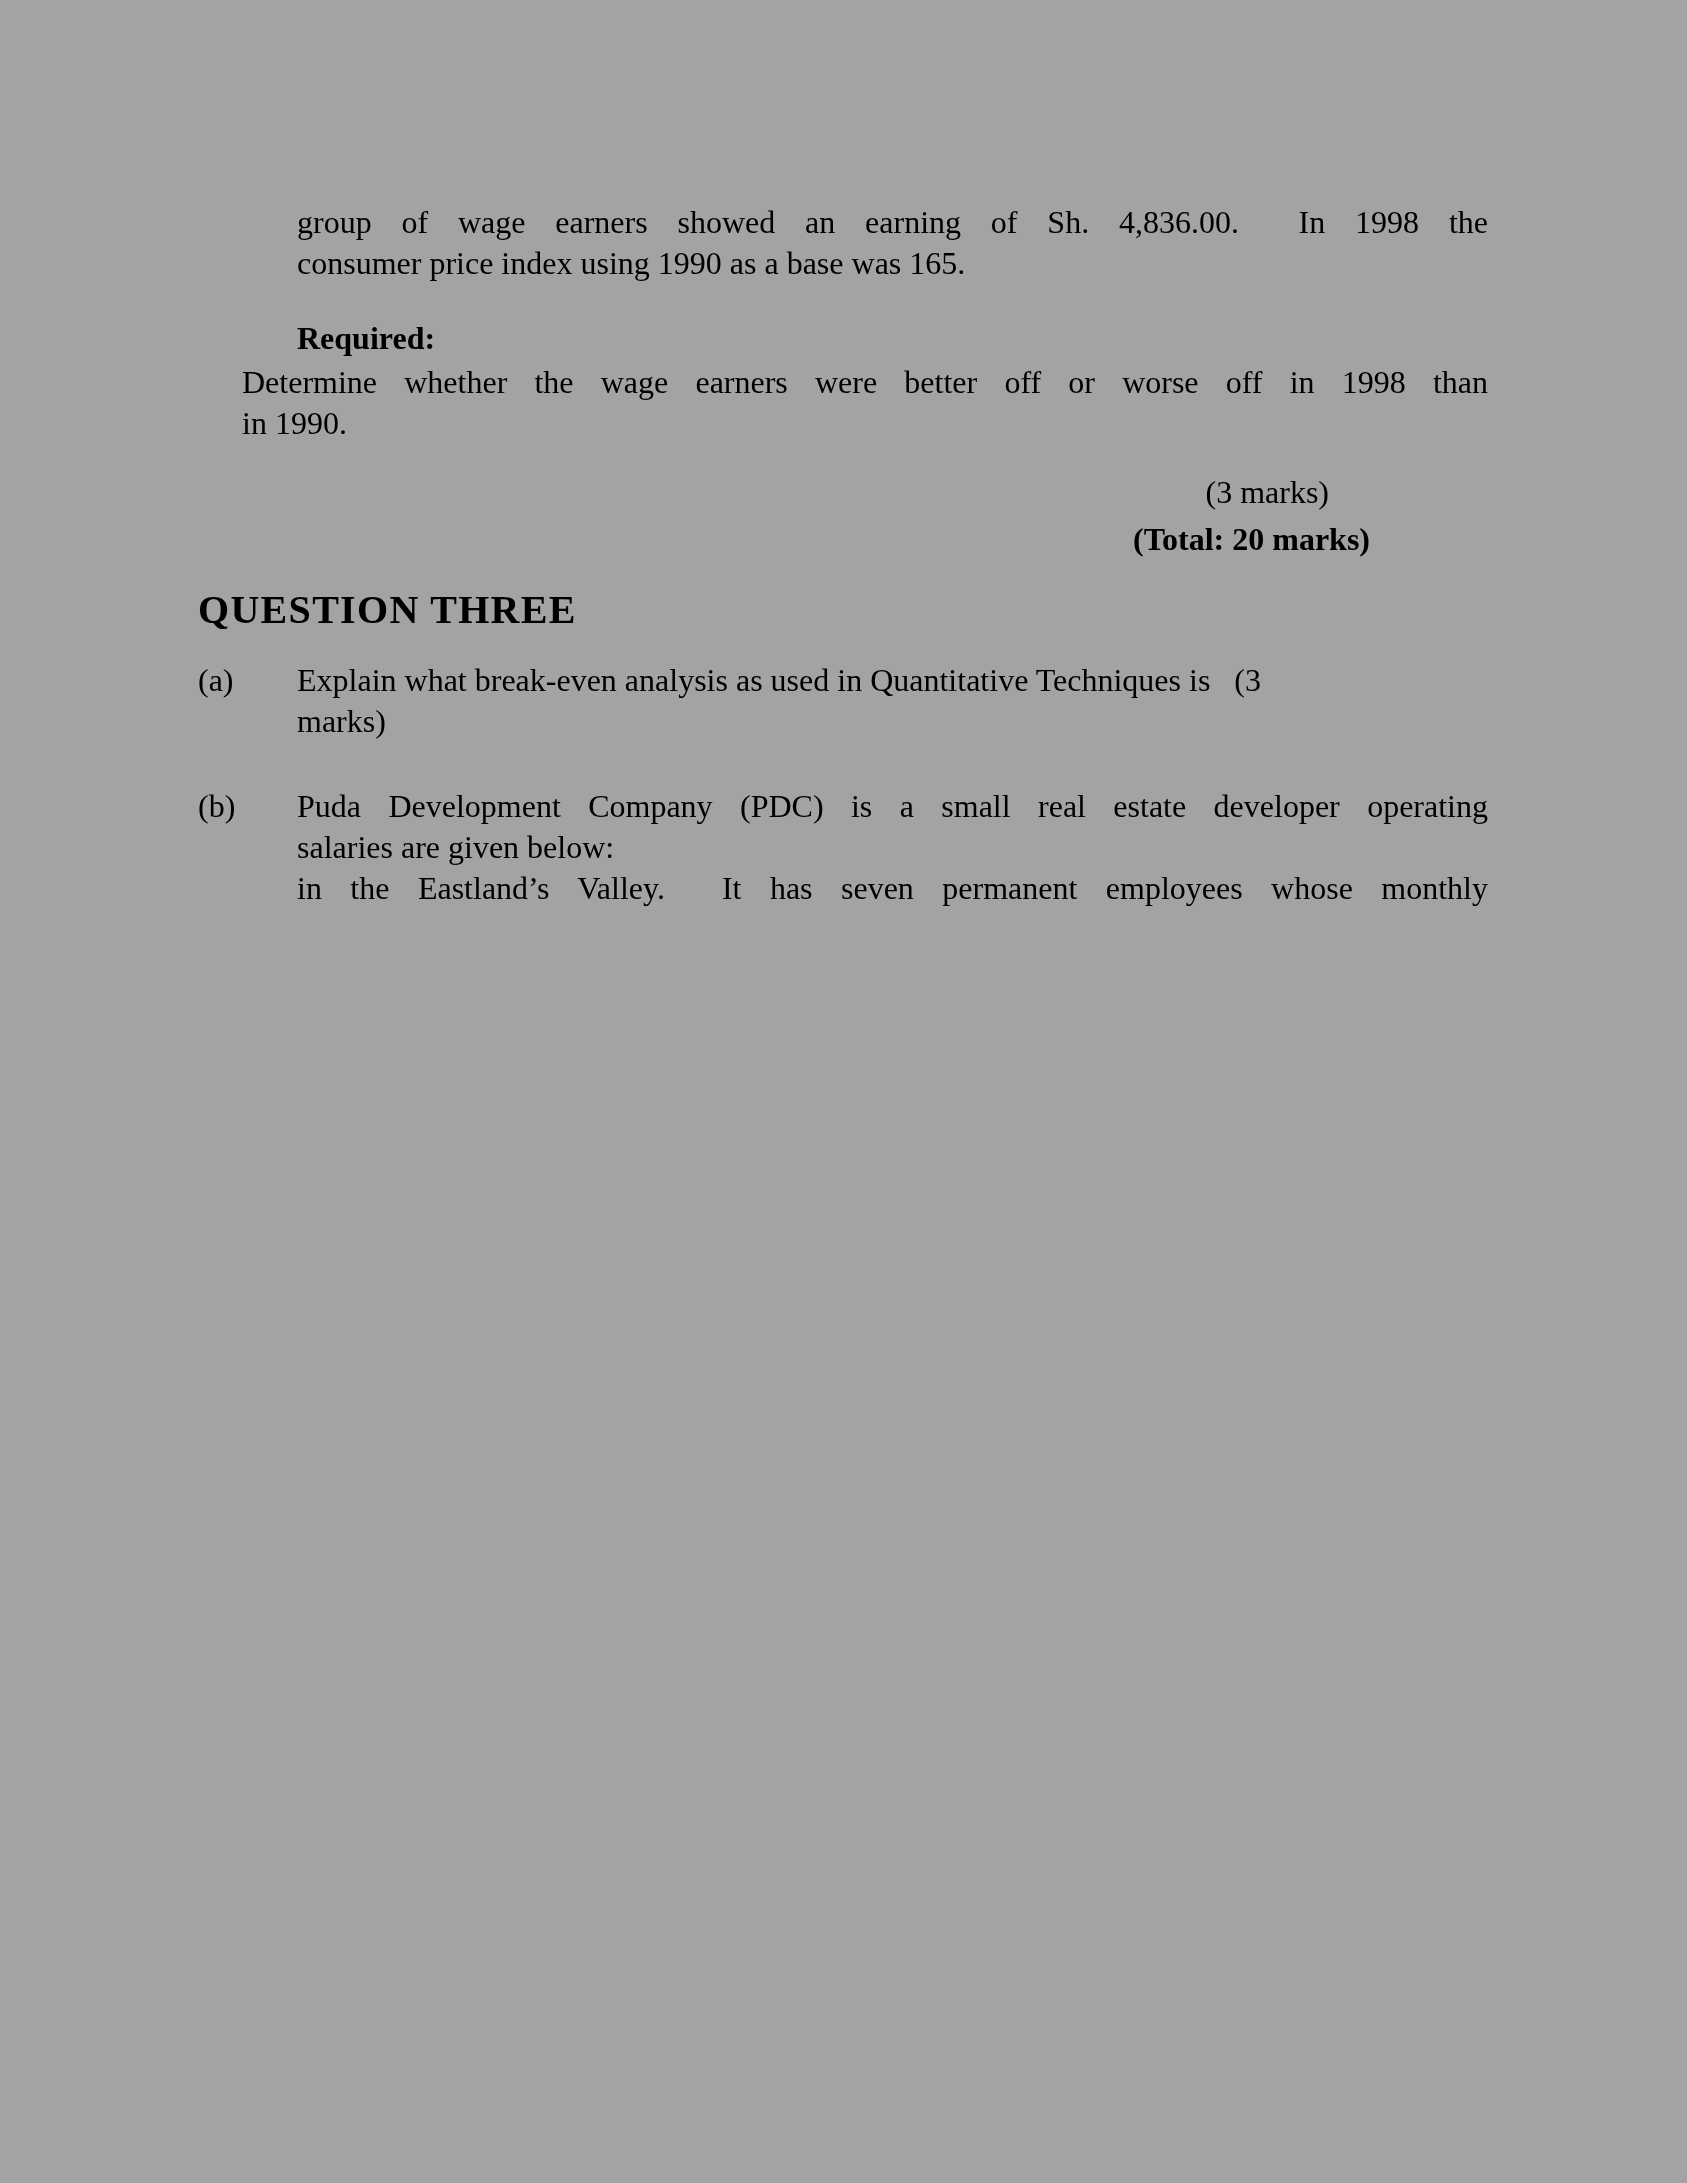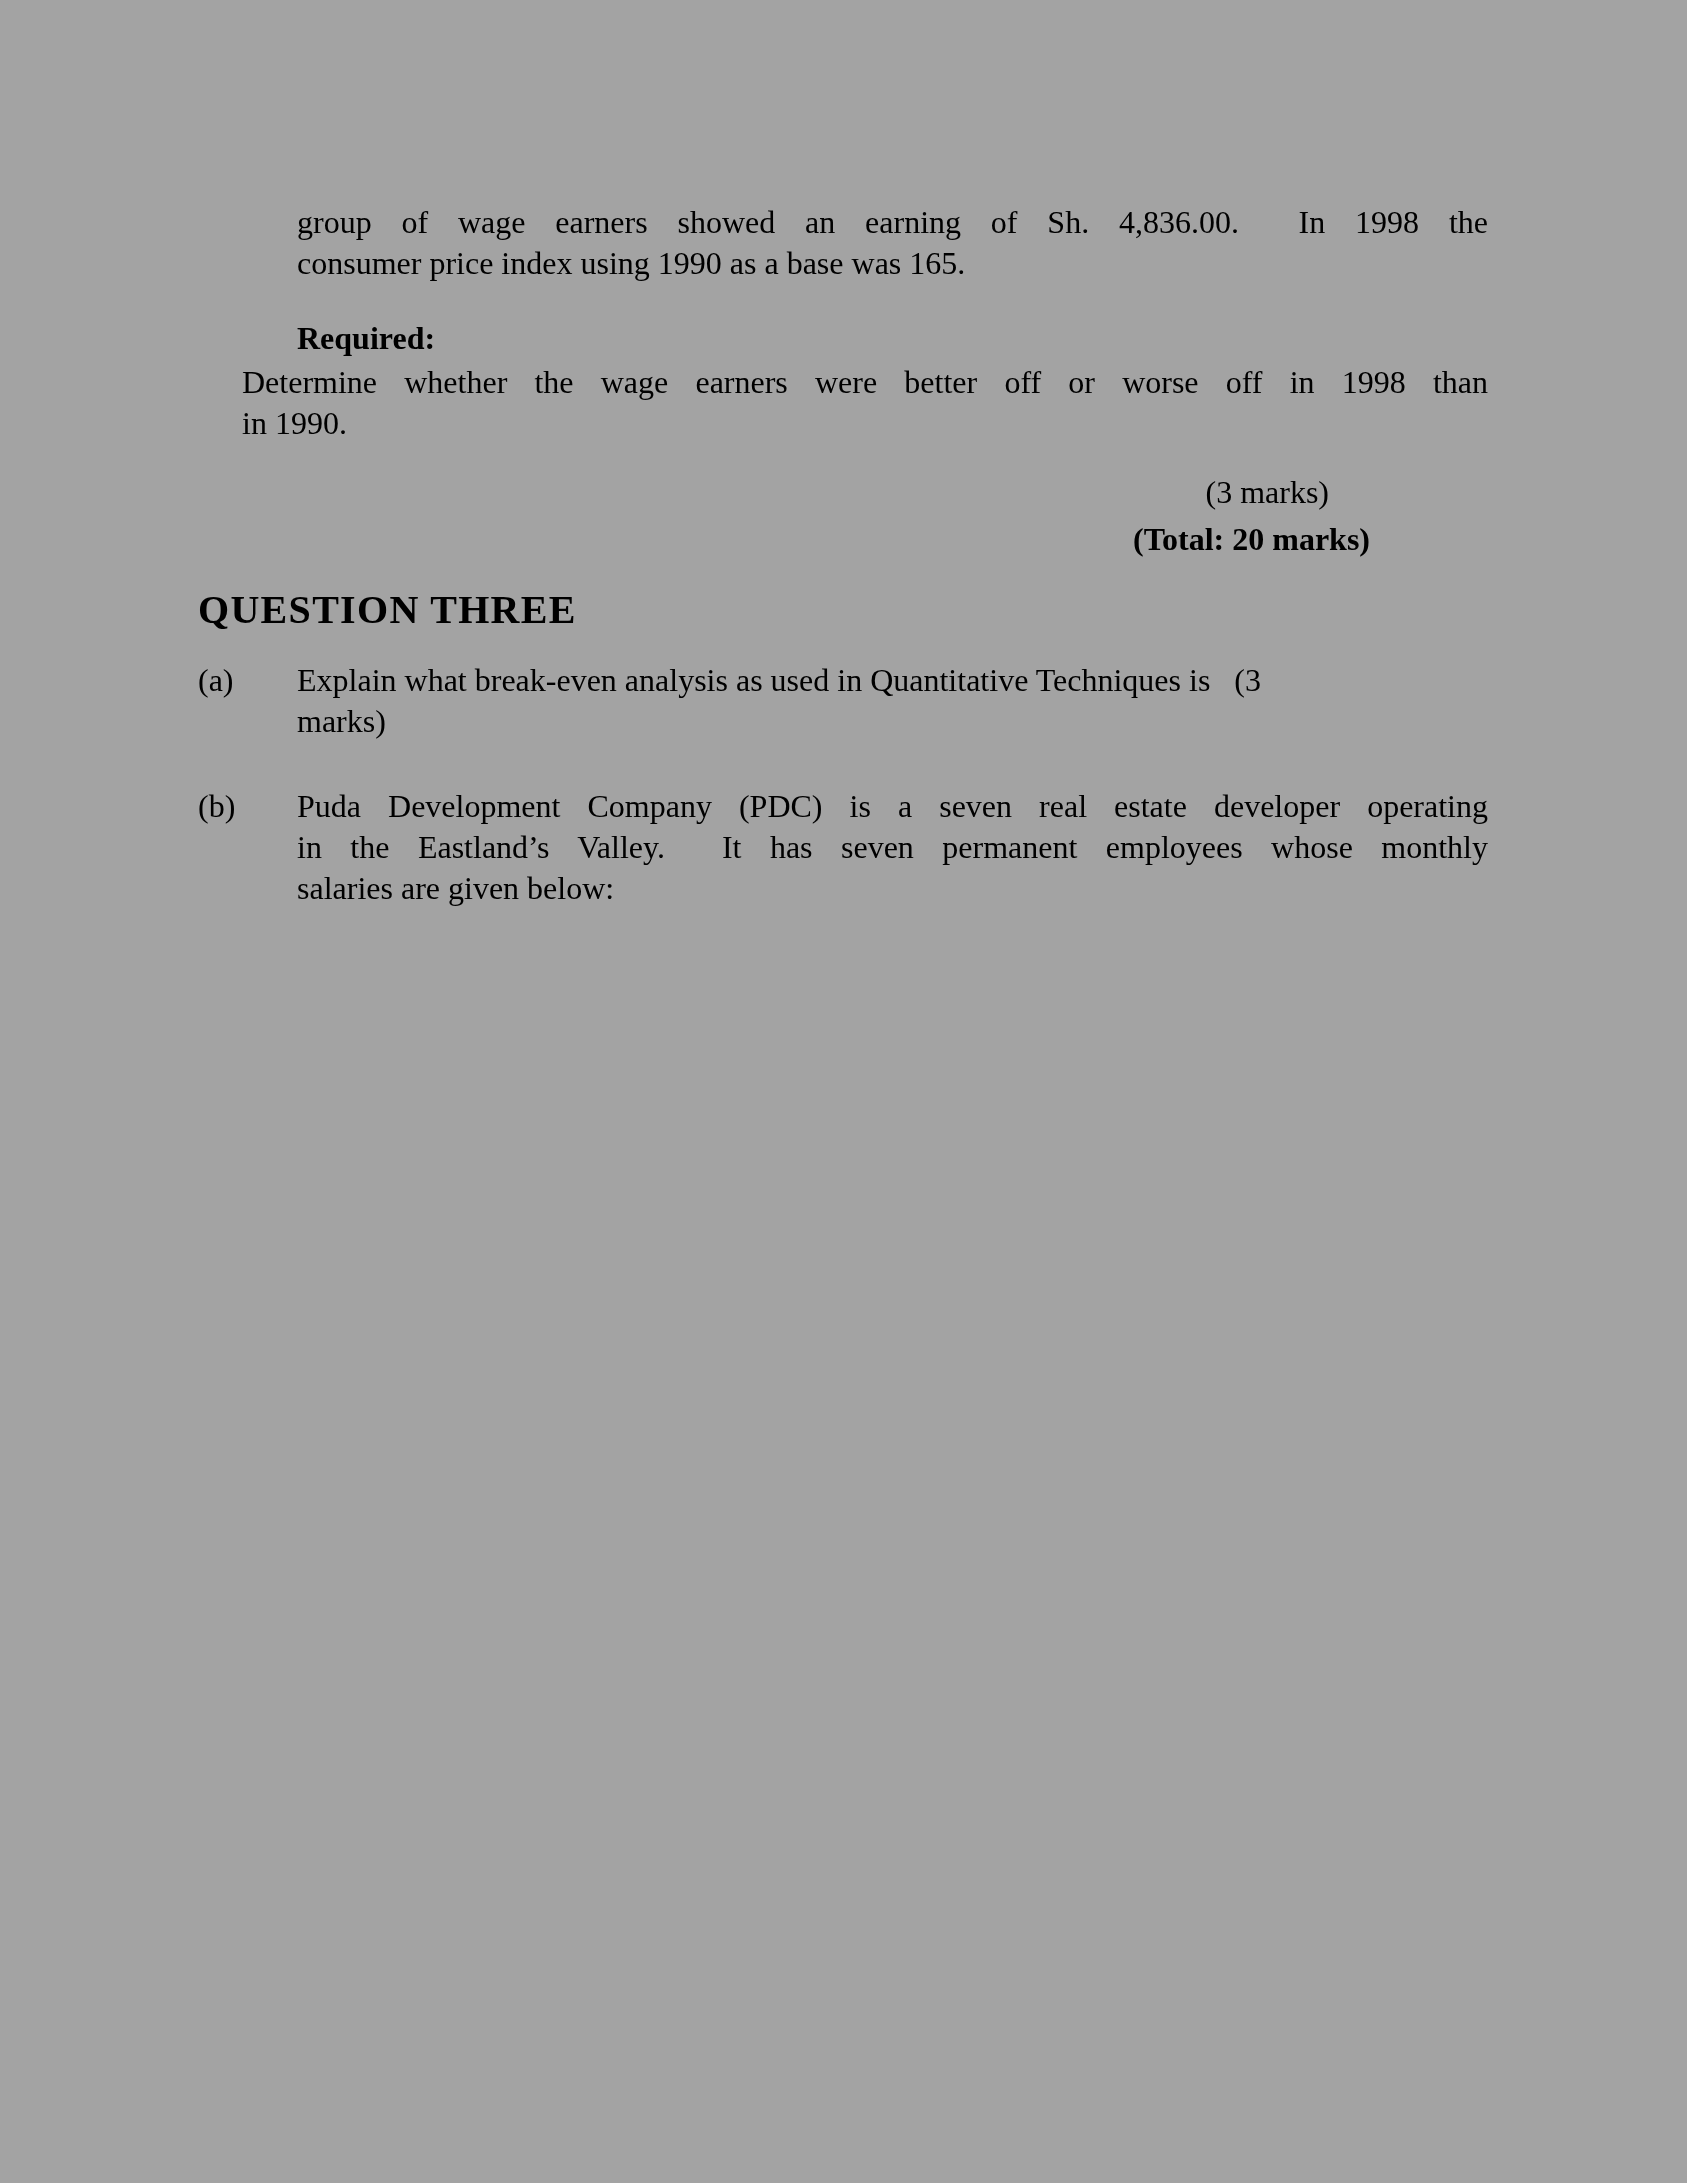--- a/index.html
+++ b/index.html
@@ -119,21 +119,21 @@
       <div class="item-label">(a)</div>
       <div class="item-body">
         <div class="line">Explain what break-even analysis as used in Quantitative Techniques is&nbsp;&nbsp;&nbsp;(3</div>
         <div class="line">marks)</div>
       </div>
     </div>
 
     <div class="item item-b">
       <div class="item-label">(b)</div>
       <div class="item-body">
-        <div class="line stretch">Puda Development Company (PDC) is a seven real estate developer operating</div>
+        <div class="line stretch">Puda Development Company (PDC) is a small real estate developer operating</div>
+        <div class="line">salaries are given below:</div>
         <div class="line stretch">in the Eastland’s Valley.&nbsp; It has seven permanent employees whose monthly</div>
-        <div class="line">salaries are given below:</div>
       </div>
     </div>
 
   </div>
 </div>
 
 
 </body></html>

